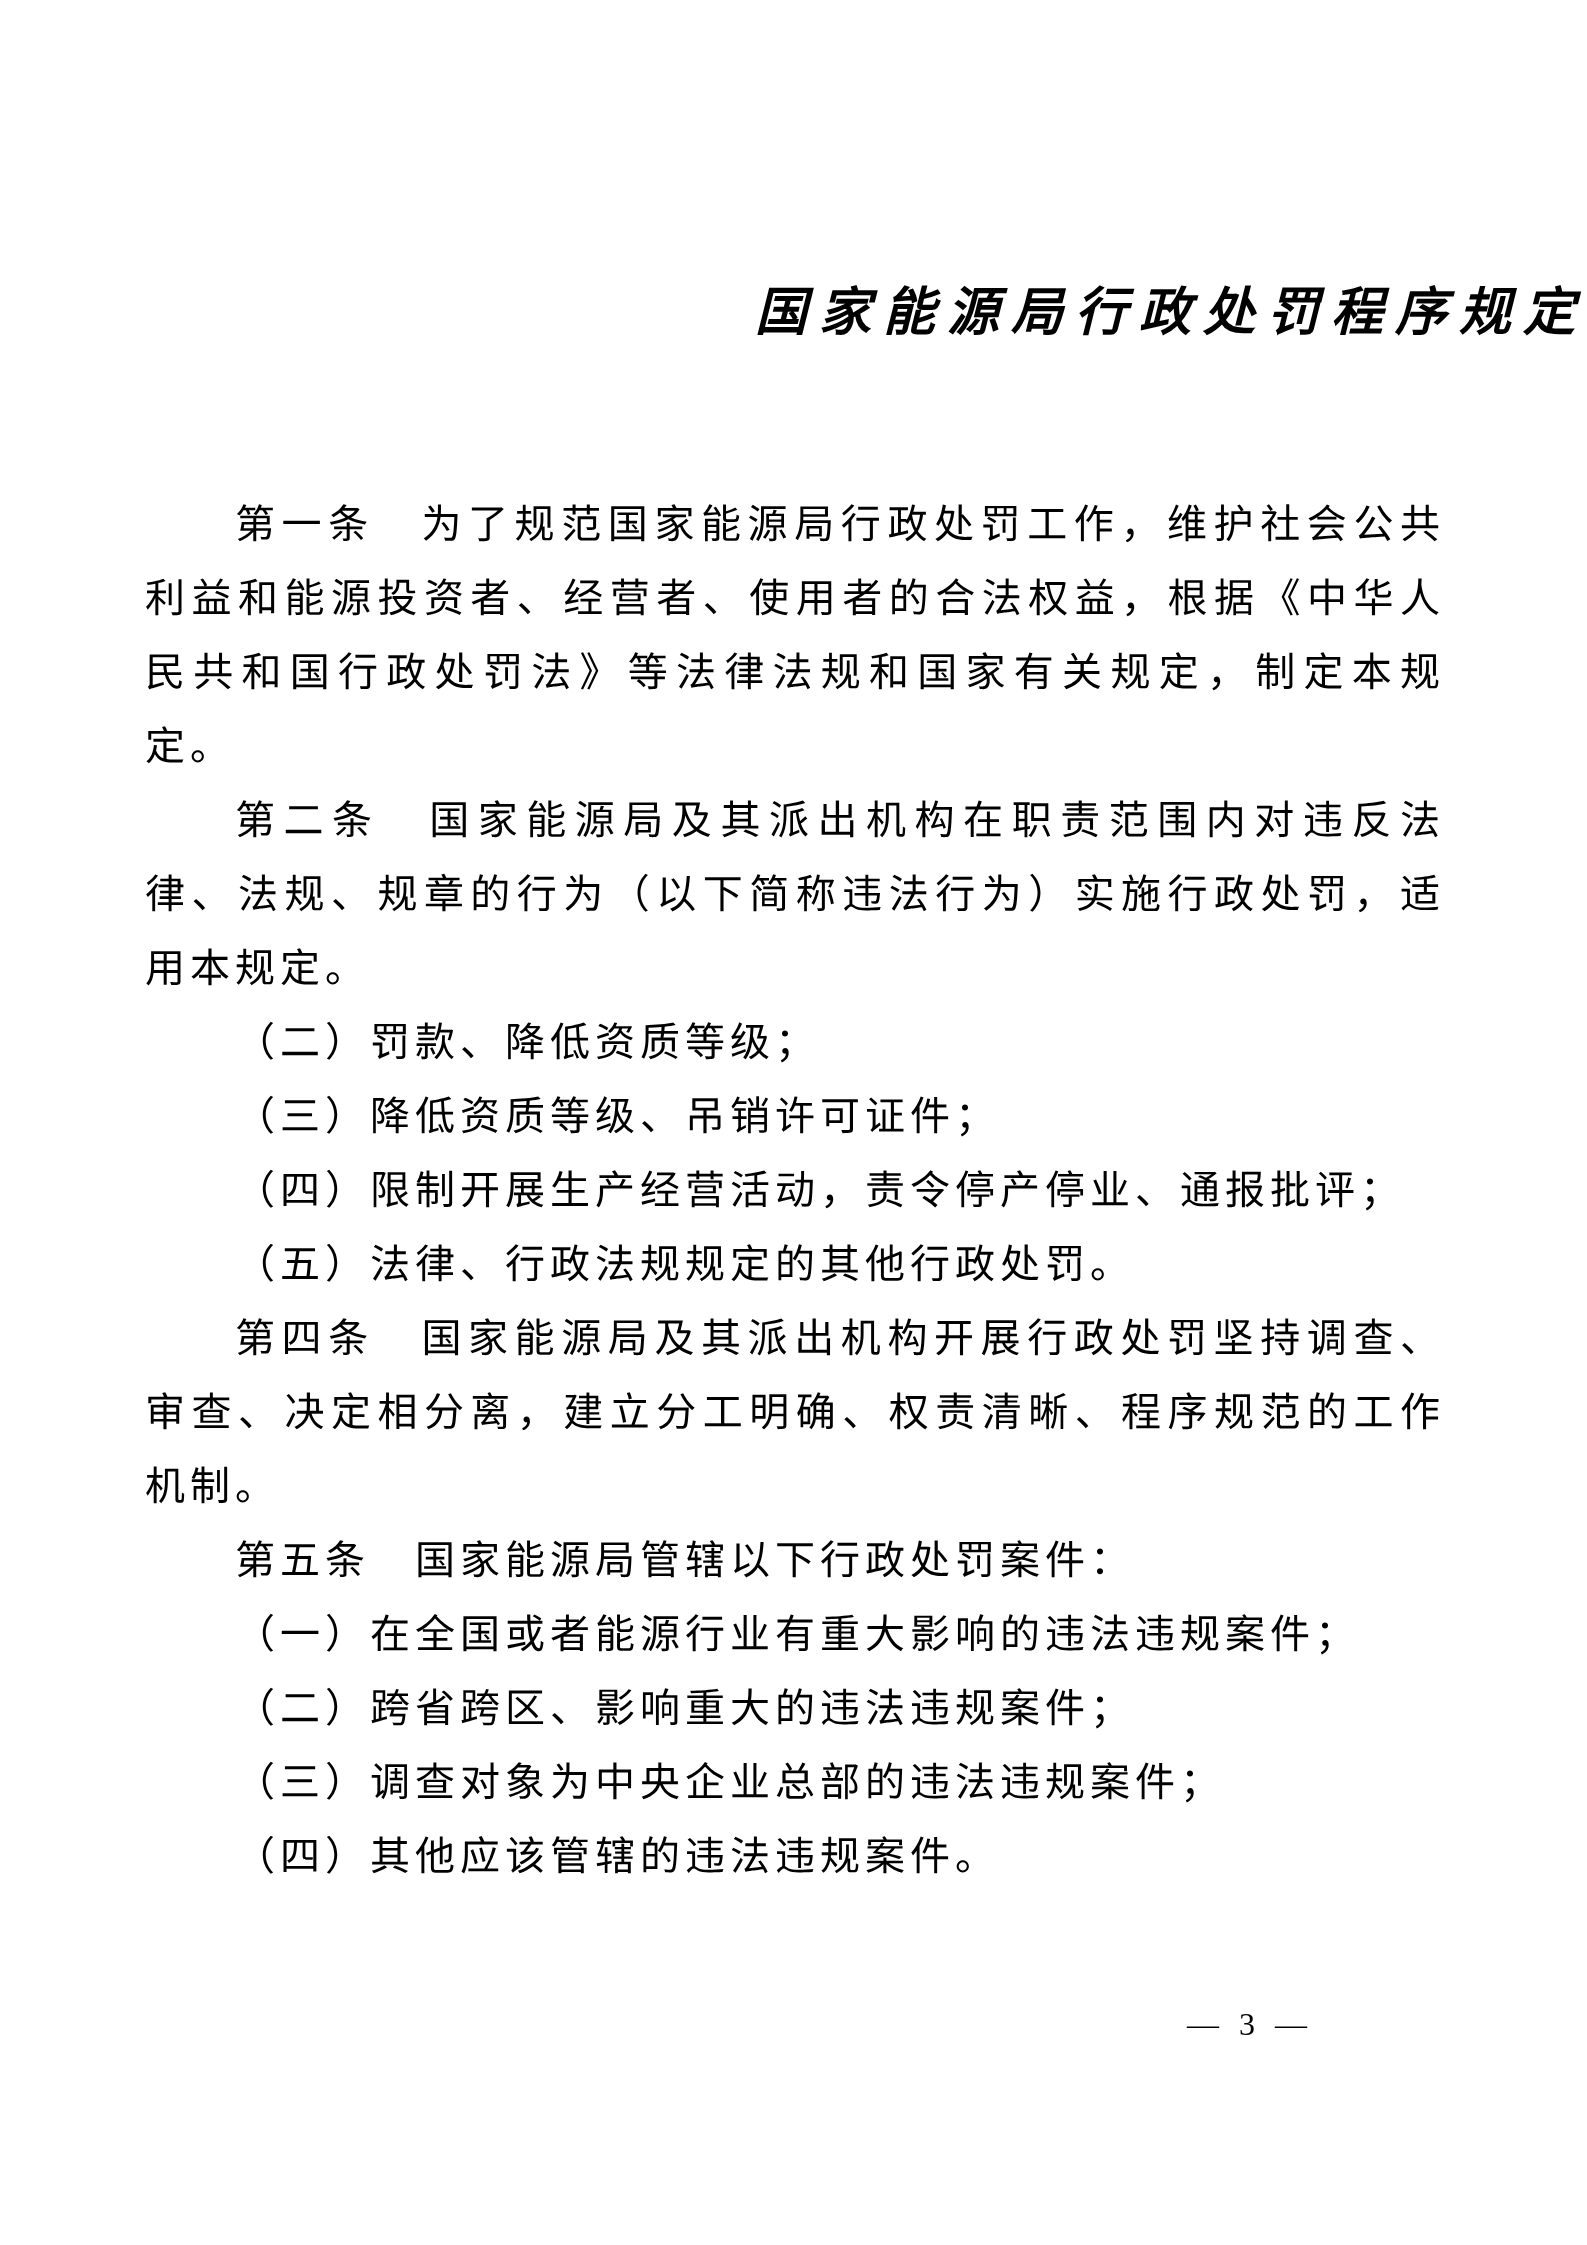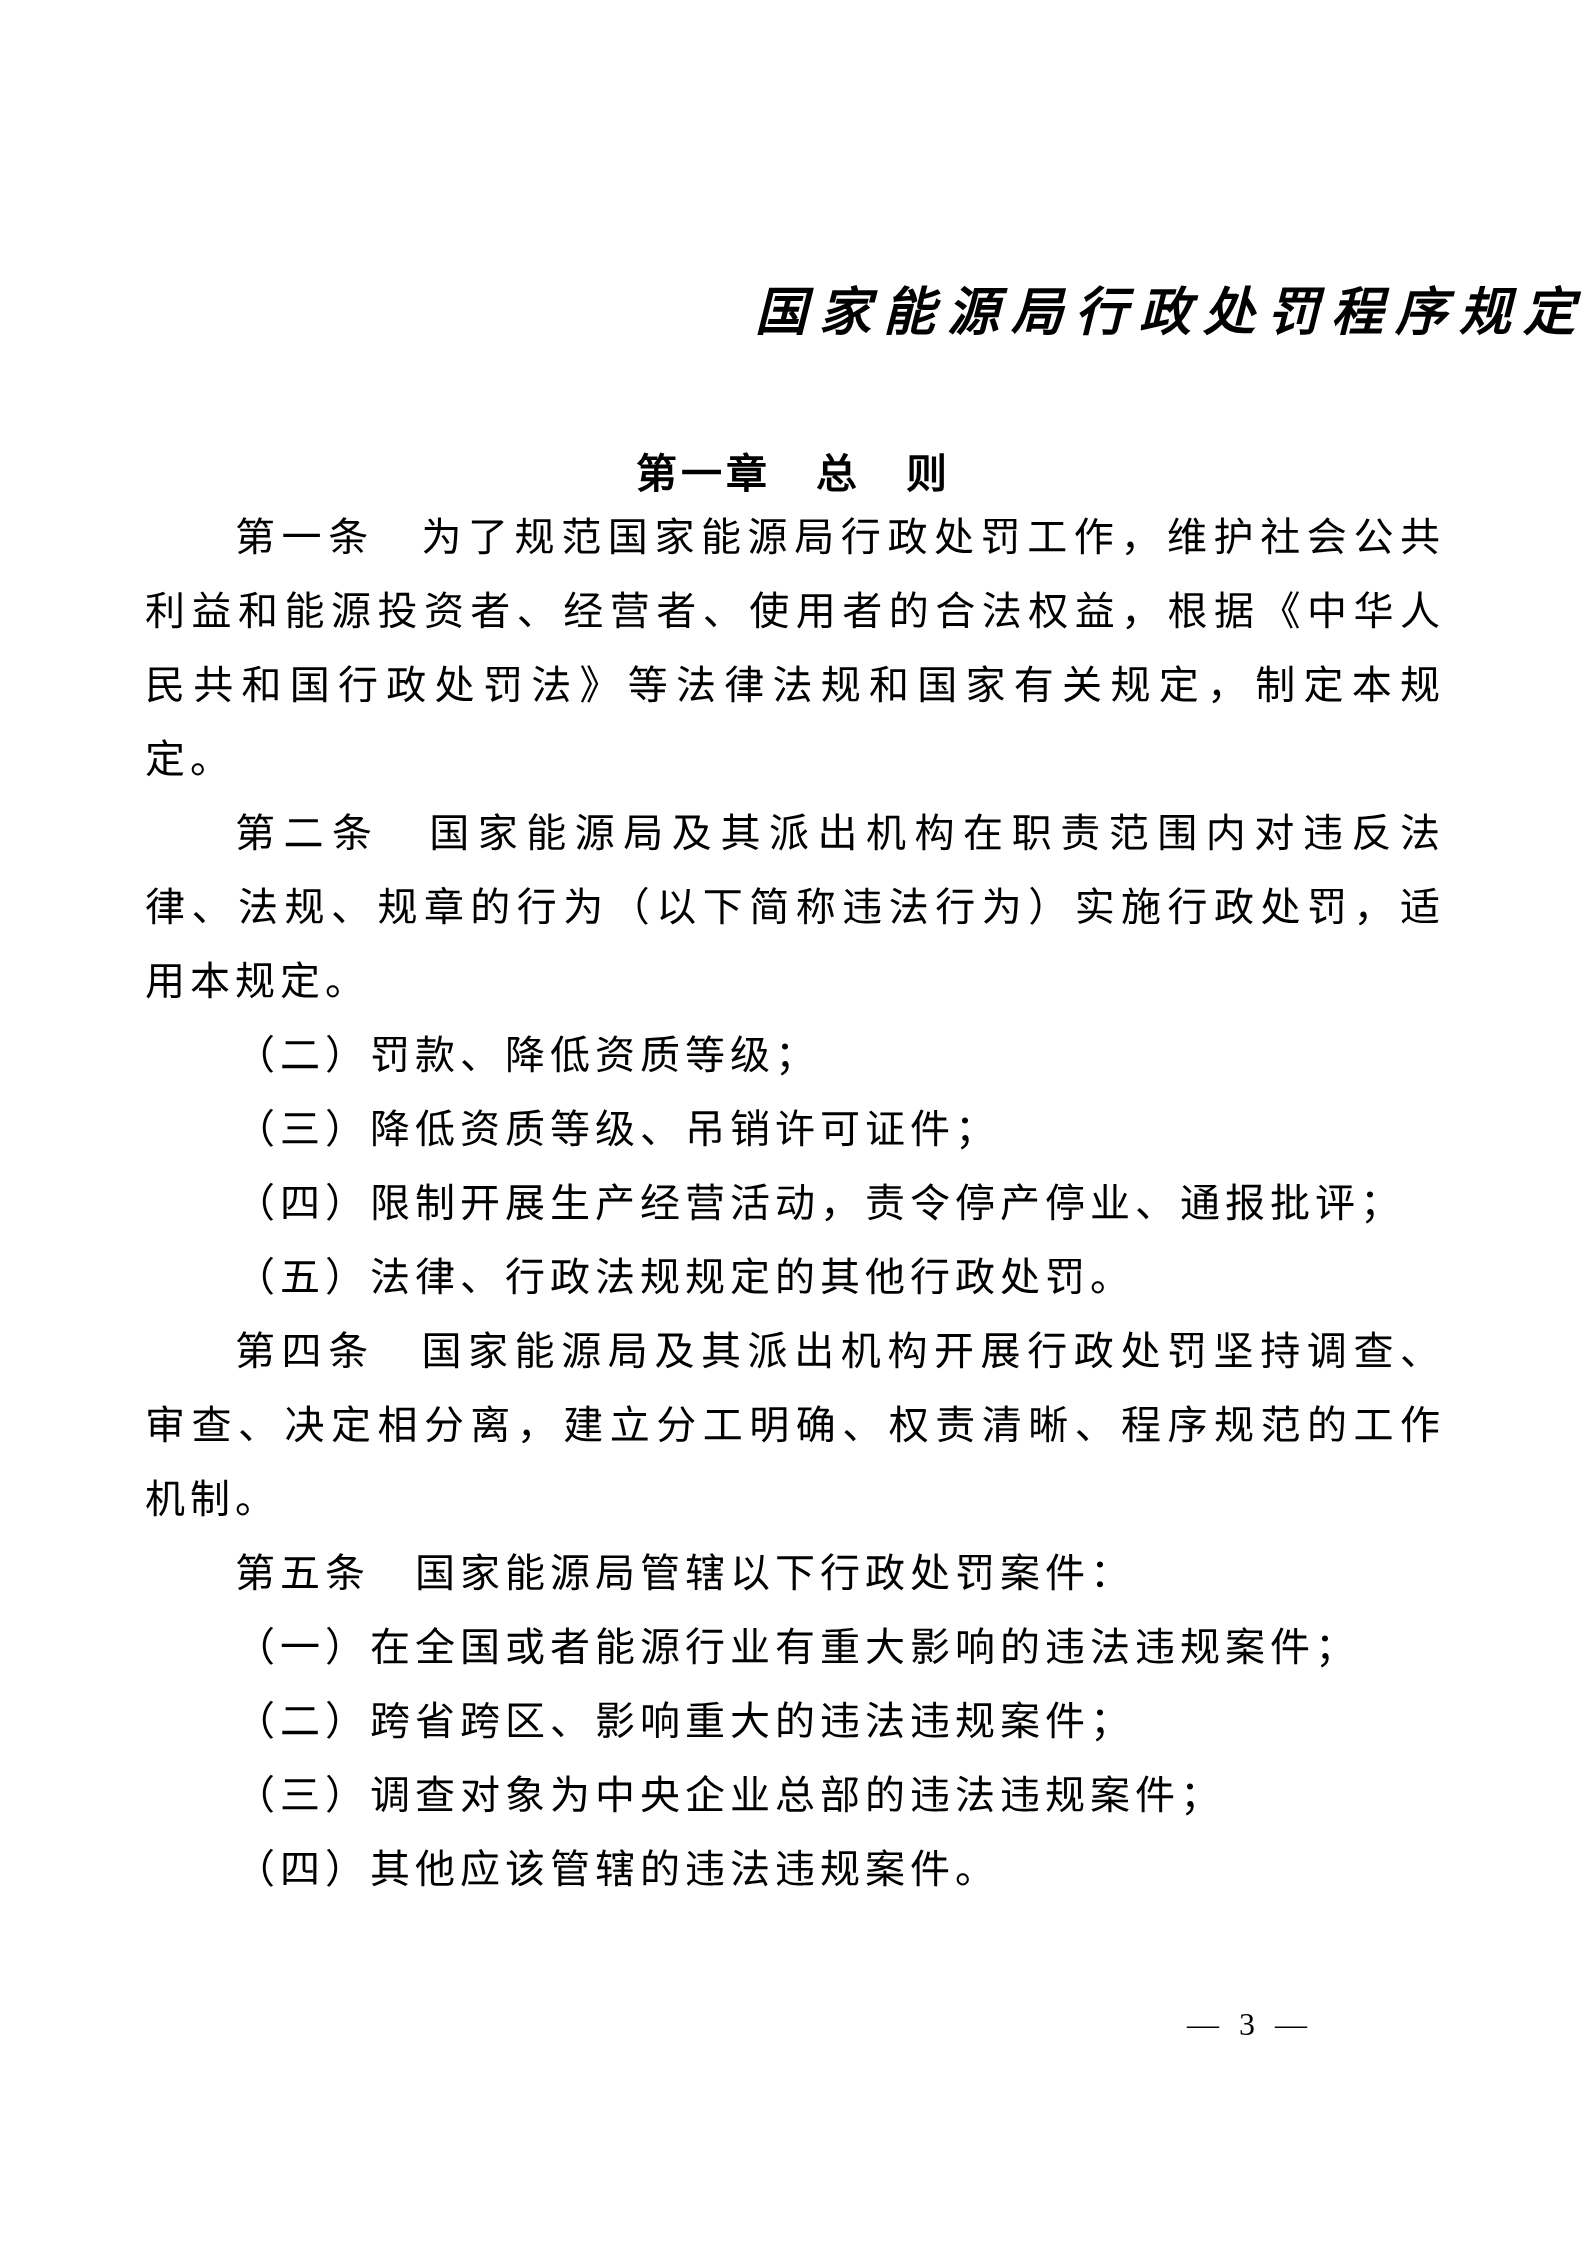--- a/index.html
+++ b/index.html
@@ -38,21 +38,21 @@
     width: 100%;
     margin: 0;
     text-align: center;
     font-size: 41px;
     font-weight: 700;
     letter-spacing: 4px;
     line-height: 52px;
   }
   .doc-body {
     position: absolute;
-    top: 500px;
+    top: 487px;
     left: 145px;
     width: 1300px;
     font-size: 40px;
     line-height: 74px;
     letter-spacing: 5px;
     text-align: justify;
     text-justify: inter-ideograph;
   }
   .para {
     margin: 0;
@@ -70,21 +70,20 @@
     white-space: nowrap;
   }
 </style>
 </head>
 <body>
 
 <div class="page">
 
   <h1 class="doc-title">国家能源局行政处罚程序规定</h1>
 
-  <h2 class="chapter-heading">第一章　总　则</h2>
 
   <div class="doc-body">
     <p class="para">第一条　为了规范国家能源局行政处罚工作，维护社会公共利益和能源投资者、经营者、使用者的合法权益，根据《中华人民共和国行政处罚法》等法律法规和国家有关规定，制定本规定。</p>
     <p class="para">第二条　国家能源局及其派出机构在职责范围内对违反法律、法规、规章的行为（以下简称违法行为）实施行政处罚，适用本规定。</p>
     <p class="para">（二）罚款、降低资质等级；</p>
     <p class="para">（三）降低资质等级、吊销许可证件；</p>
     <p class="para">（四）限制开展生产经营活动，责令停产停业、通报批评；</p>
     <p class="para">（五）法律、行政法规规定的其他行政处罚。</p>
     <p class="para">第四条　国家能源局及其派出机构开展行政处罚坚持调查、审查、决定相分离，建立分工明确、权责清晰、程序规范的工作机制。</p>
     <p class="para">第五条　国家能源局管辖以下行政处罚案件：</p>

